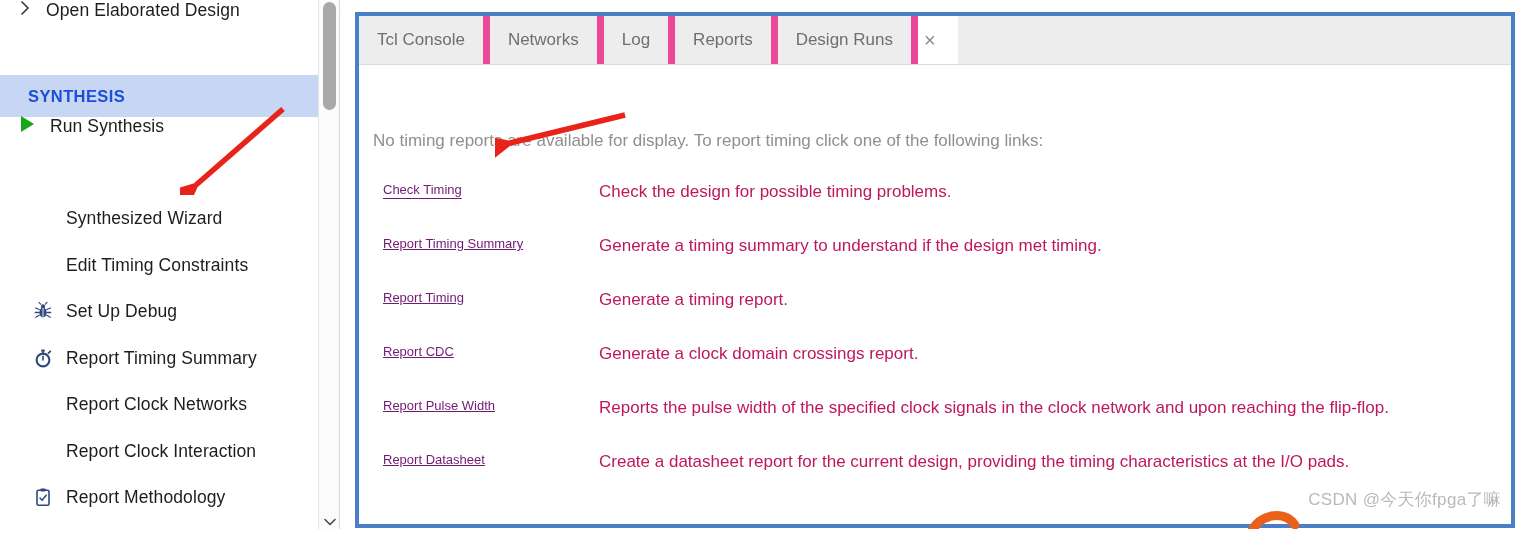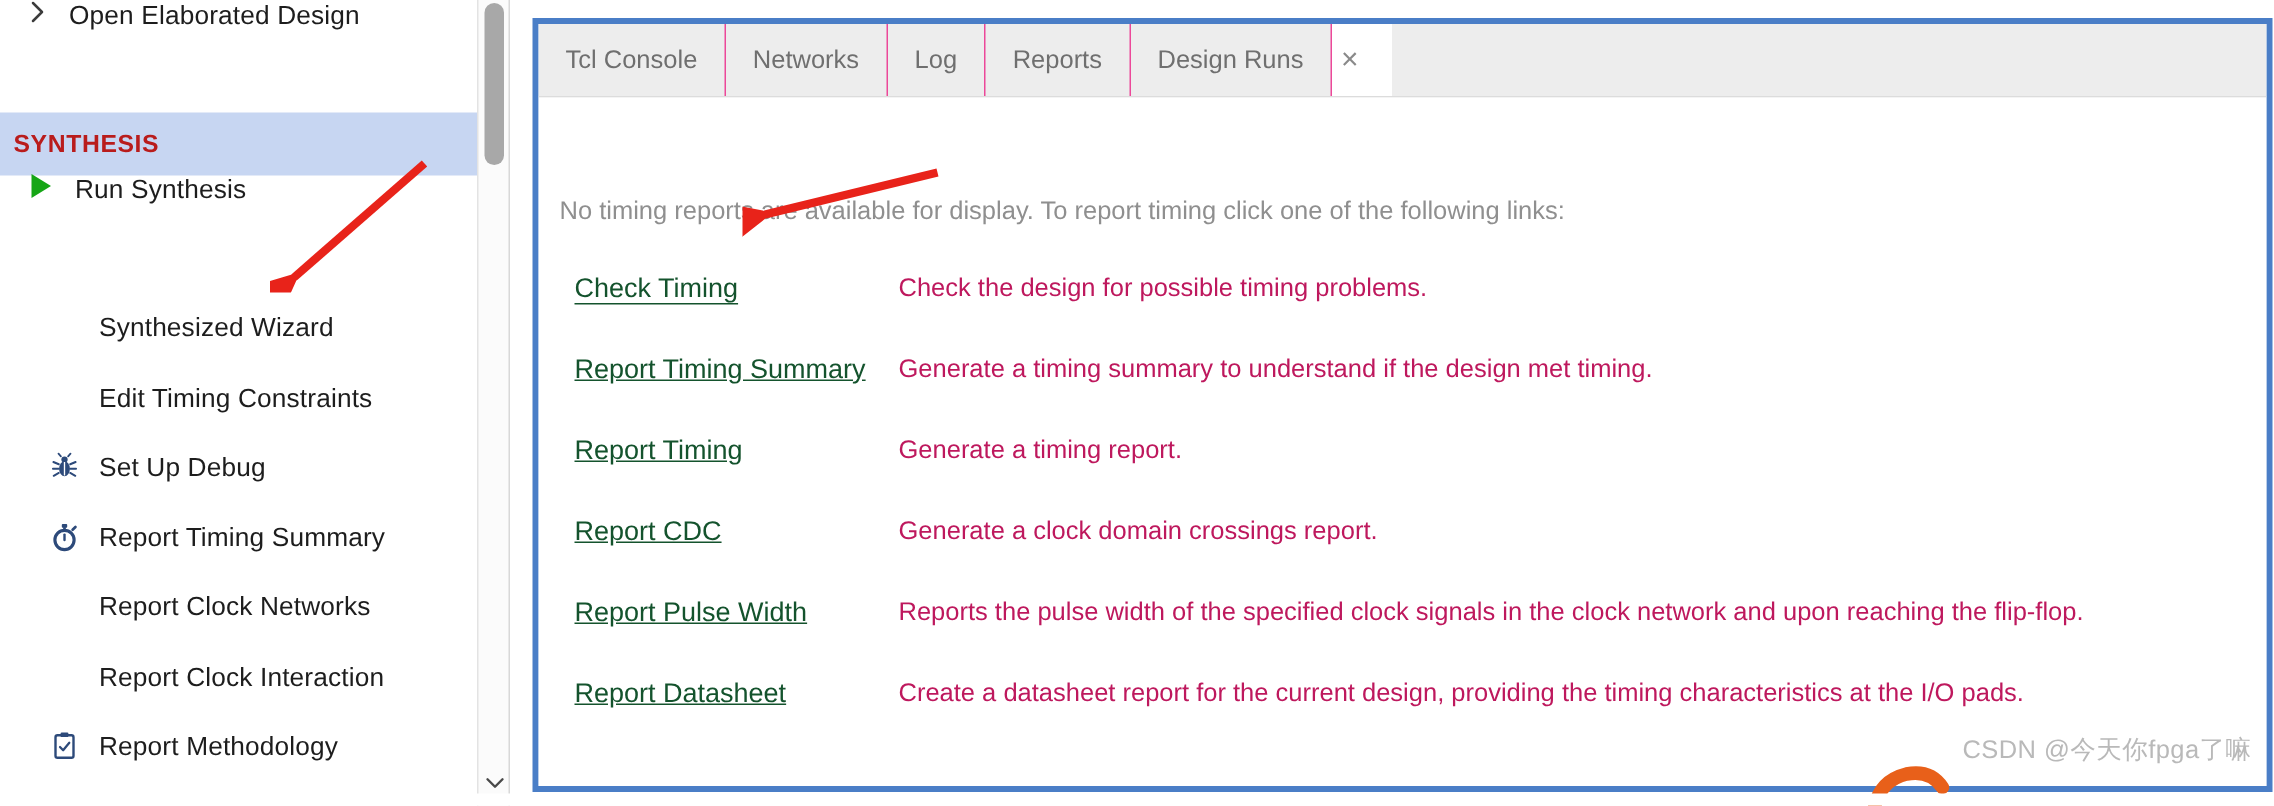--- a/index.html
+++ b/index.html
@@ -63,25 +63,25 @@
 
   #synthesis-band {
     position: absolute;
     left: 0; top: 75px;
     width: 318px; height: 42px;
     background: #c7d6f2;
     display: flex;
     align-items: center;
   }
   #synthesis-band .nav-label {
-    margin-left: 9px;
+    margin-left: 28px;
     font-weight: bold;
     font-size: 16.5px;
     letter-spacing: .4px;
-    color: #b91c1c;
+    color: #1d4ed8;
   }
 
   .play-tri {
     width: 0; height: 0;
     border-left: 13px solid #16a616;
     border-top: 8px solid transparent;
     border-bottom: 8px solid transparent;
   }
 
   
@@ -128,21 +128,21 @@
     display: flex;
     align-items: stretch;
     border-bottom: 1px solid #dcdcdc;
   }
   .tab {
     display: flex;
     align-items: center;
     padding: 0 18px;
     font-size: 17px;
     color: #6f6f6f;
-    border-right: 1px solid #ec4899;
+    border-right: 7px solid #ec4899;
     white-space: nowrap;
     box-sizing: border-box;
   }
   .tab.active {
     background: #ffffff;
     color: #000000;
     font-weight: bold;
     border-right: none;
     padding-right: 10px;
   }
@@ -169,22 +169,22 @@
   }
   .link-row {
     position: absolute;
     left: 0;
     width: 100%;
     height: 28px;
   }
   .link-label {
     position: absolute;
     left: 24px;
-    font-size: 18px;
-    color: #14532d;
+    font-size: 13px;
+    color: #701a75;
     white-space: nowrap;
   }
   .link-label.underlined {
     text-decoration: underline;
     text-underline-offset: 4px;
   }
   .link-desc {
     position: absolute;
     left: 240px;
     font-size: 17px;

